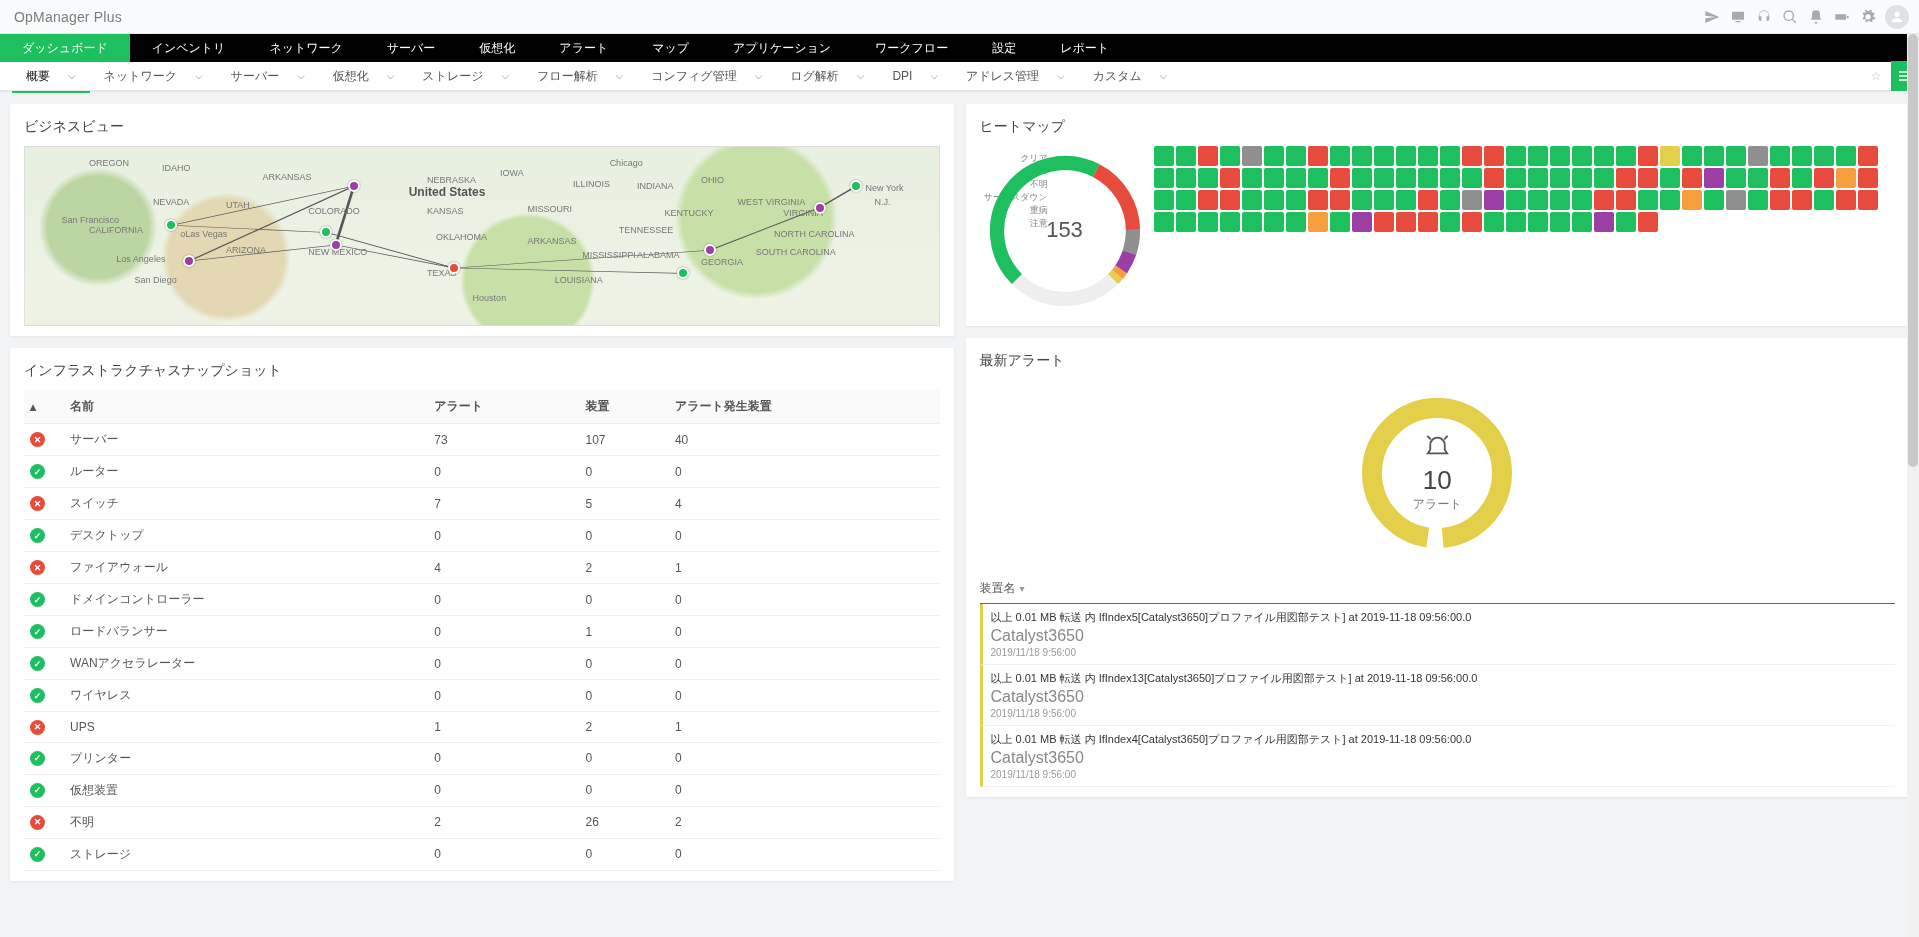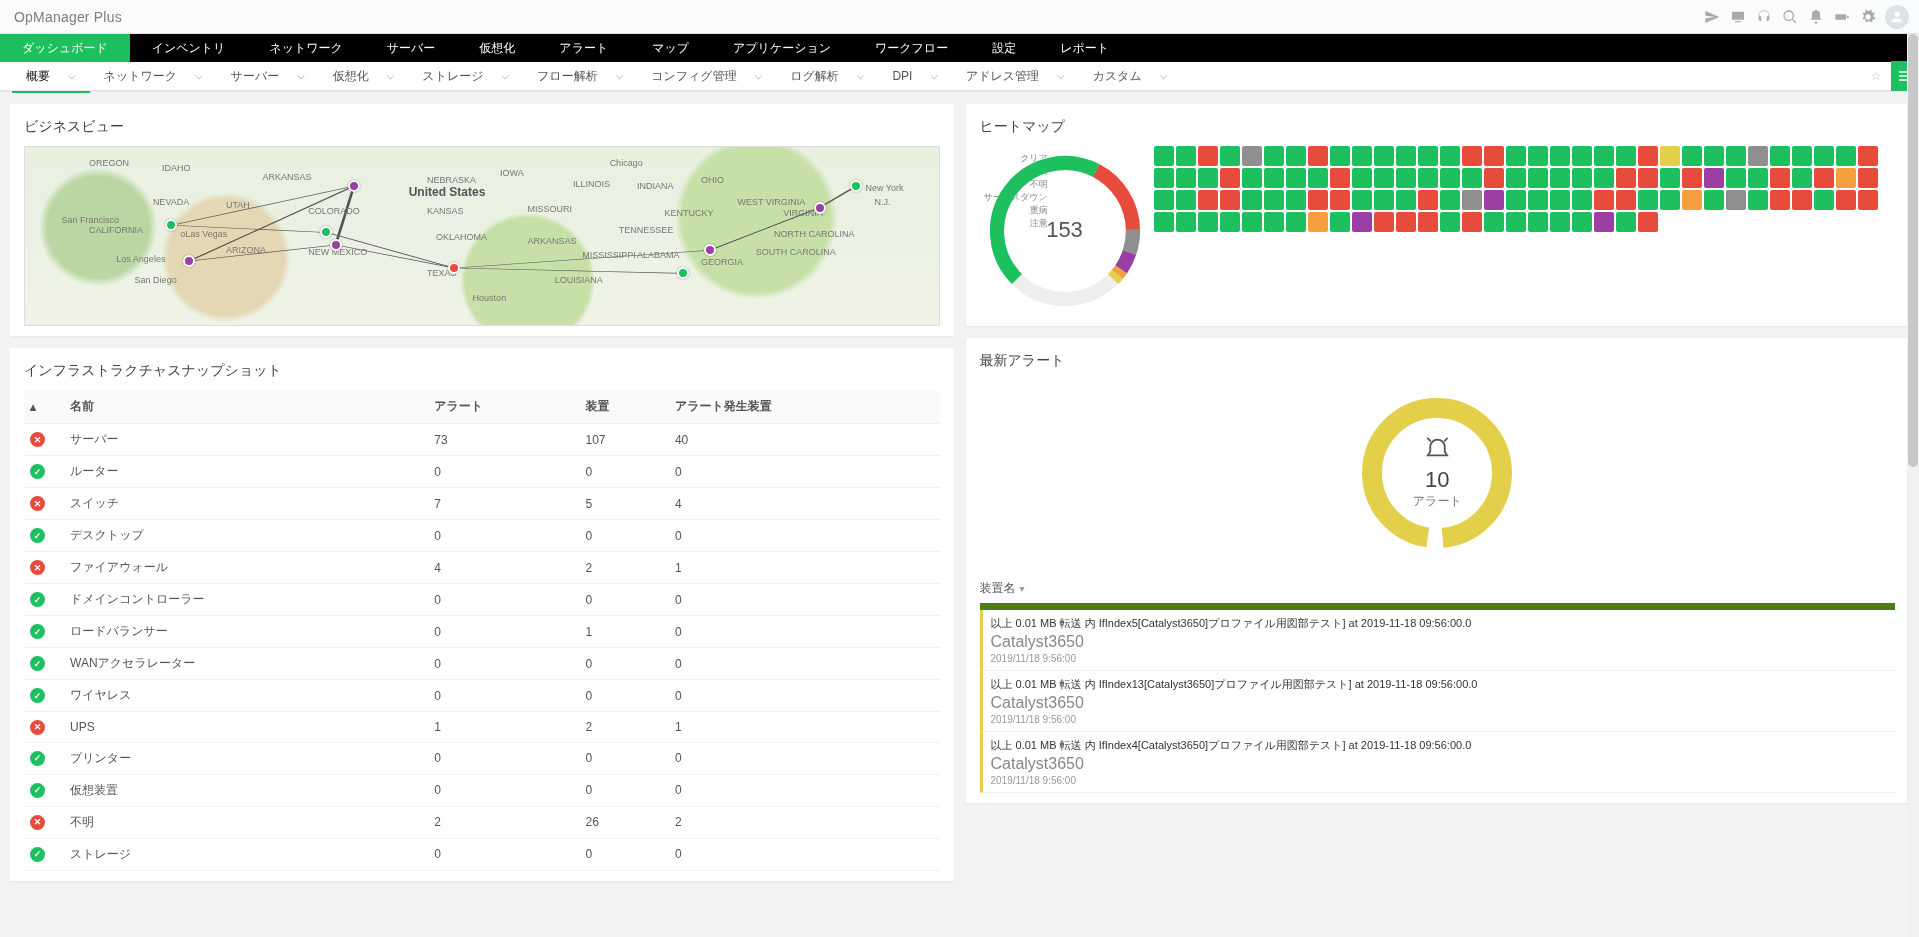--- a/index.html
+++ b/index.html
@@ -66,23 +66,23 @@
 .heat-legend{position:absolute;top:6px;left:4px;font-size:9px;color:#888;text-align:right;line-height:13px}
 .heat-grid{flex:1;display:flex;flex-wrap:wrap;gap:2px;align-content:flex-start}
 .heat-grid .cell{width:20px;height:20px;border-radius:2px}
 
 
 .alert-gauge{display:flex;flex-direction:column;align-items:center;padding:18px 0 26px}
 .alert-gauge .ring{position:relative;width:150px;height:150px}
 .alert-gauge .ring svg{width:100%;height:100%}
 .alert-gauge .center{position:absolute;inset:0;display:flex;flex-direction:column;align-items:center;justify-content:center}
 .alert-gauge .center .bell{color:#555}
-.alert-gauge .center .num{font-size:22px;color:#444;margin-top:2px}
+.alert-gauge .center .num{font-size:26px;color:#444;margin-top:2px}
 .alert-gauge .center .sub{font-size:12px;color:#777}
-.alert-list .hdr{font-size:12px;color:#555;padding:6px 0;border-bottom:7px solid #4d7c0f;display:flex;align-items:center}
+.alert-list .hdr{font-size:12px;color:#555;padding:6px 0;border-bottom:1px solid #4d7c0f;display:flex;align-items:center}
 .alert-list .hdr .chev{margin-left:4px;color:#999;font-size:10px}
 .alert-row{border-left:3px solid #e3cf4a;padding:6px 8px;border-bottom:1px solid #f0f0f0}
 .alert-row .msg{font-size:11px;color:#333}
 .alert-row .dev{font-size:16px;color:#888;margin-top:2px}
 .alert-row .time{font-size:10px;color:#999;margin-top:2px}
 
 
 .vscroll{position:fixed;right:0;top:34px;bottom:0;width:12px;background:#f1f1f1}
 .vscroll .thumb{position:absolute;left:1px;right:1px;top:0;height:48%;background:#c8c8c8;border-radius:6px}
 </style>

